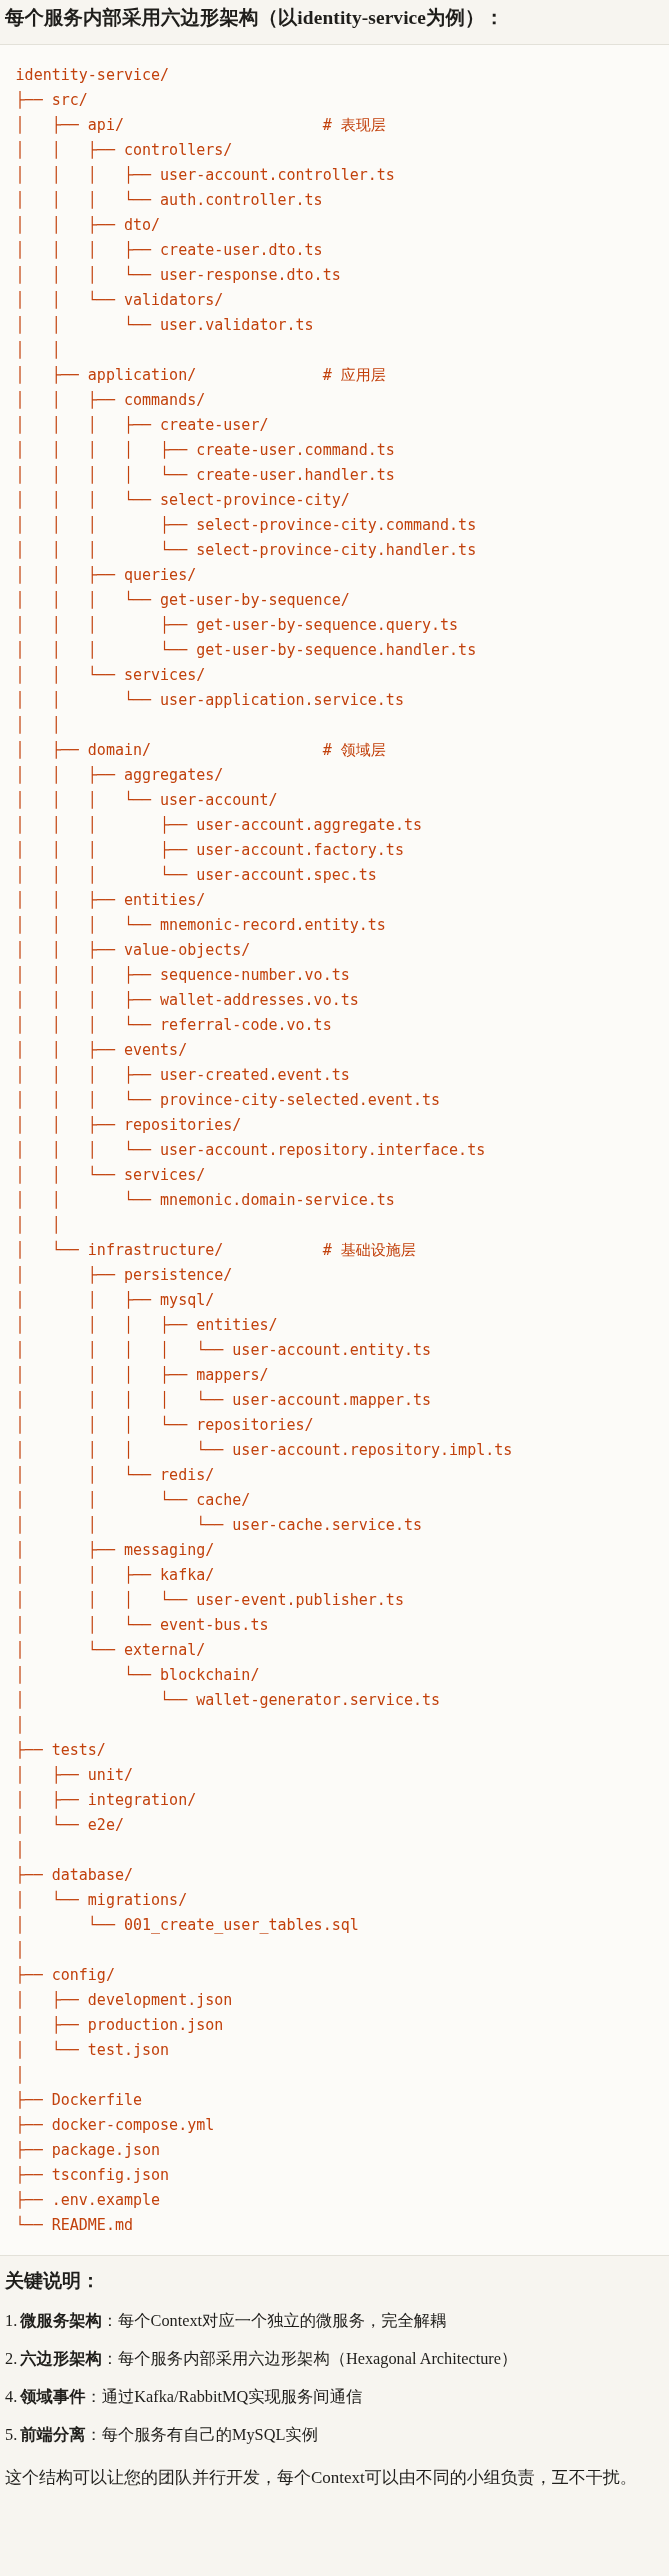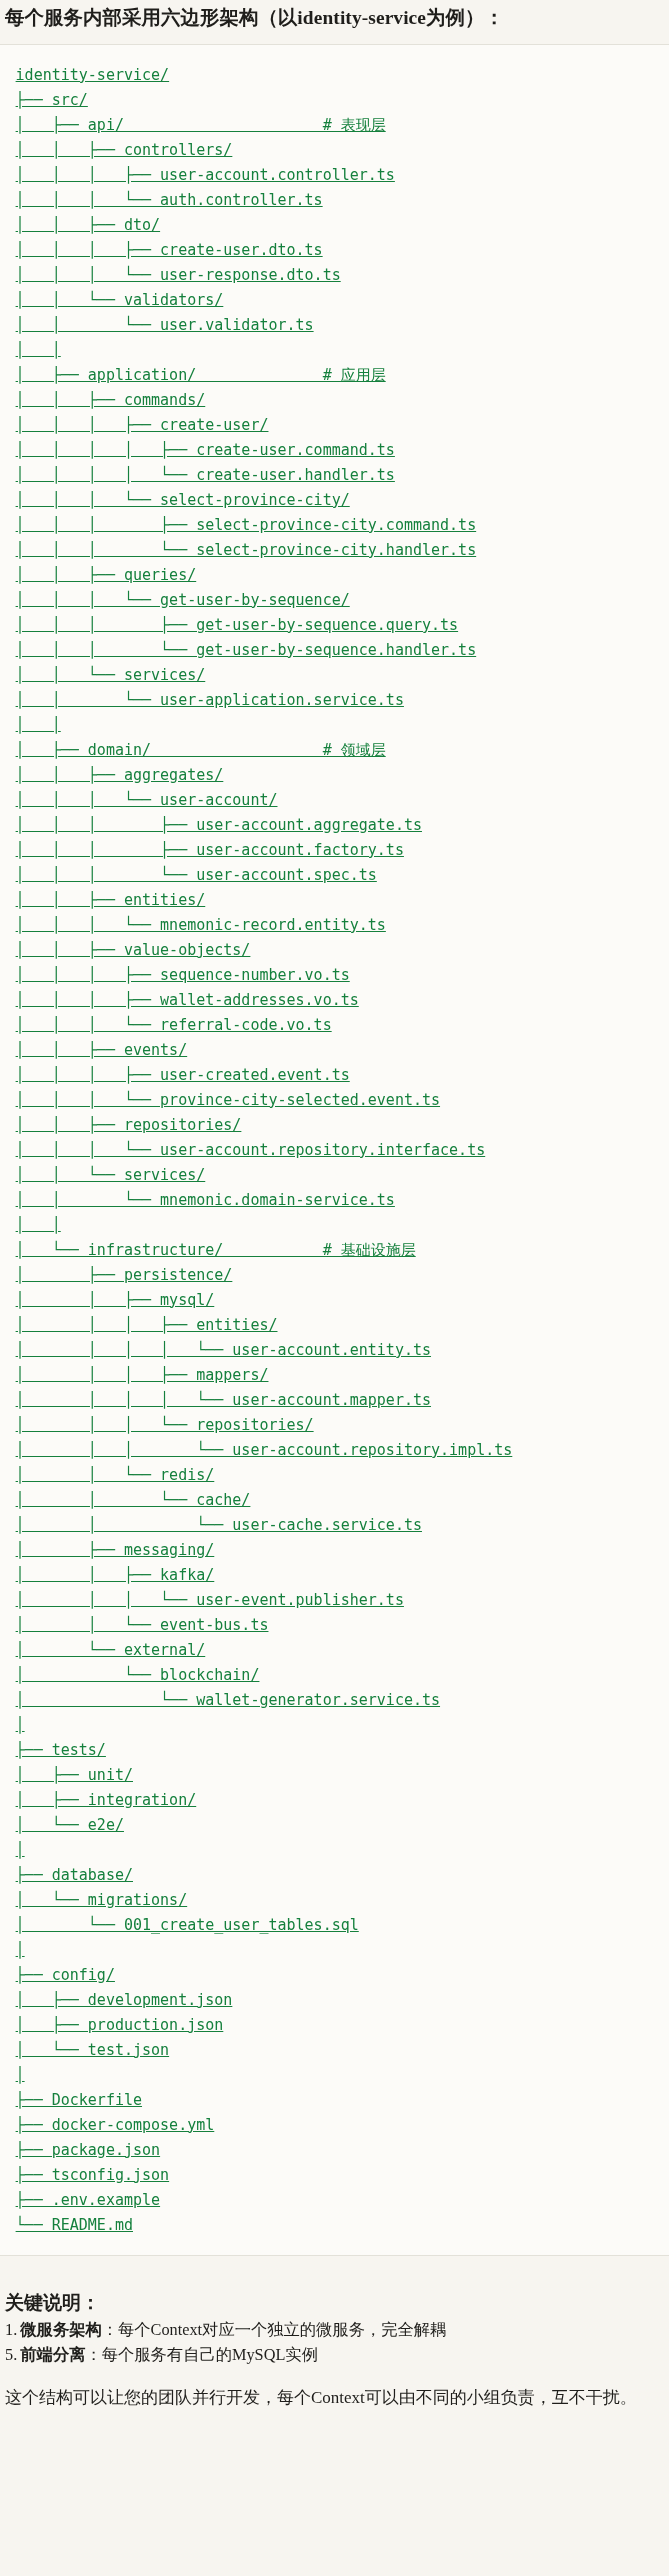--- a/index.html
+++ b/index.html
@@ -27,35 +27,34 @@
     border-top: 0.6px solid #e3e1d9;
     border-bottom: 0.6px solid #e3e1d9;
     padding: 17.5px 7.5px 17.5px 15.6px;
     box-sizing: border-box;
   }
   .file-tree {
     margin: 0;
     font-family: "DejaVu Sans Mono", monospace;
     font-size: 15px;
     line-height: 25px;
-    color: #15803d;
+    color: #c2410c;
     white-space: pre;
-    text-decoration: underline;
   }
   .notes {
     padding: 0 5px;
   }
   .notes-heading {
-    margin-top: 34px;
+    margin-top: 12px;
     font-size: 19px;
     line-height: 26px;
     font-weight: bold;
   }
   .note-item {
-    margin: 2px 0 0 0;
+    margin: 15px 0 0 0;
     font-size: 16.3px;
     line-height: 23px;
   }
   .note-number {
     margin-right: 3.1px;
   }
   .note-term {
     font-weight: bold;
   }
   .notes-footer {
@@ -157,21 +156,23 @@
 ├── tsconfig.json
 ├── .env.example
 └── README.md</pre>
 </div>
 
 <div class="notes">
   <div class="notes-heading">关键说明：</div>
 
   <p class="note-item"><span class="note-number">1.</span><span class="note-term">微服务架构</span><span class="note-sep">：</span><span class="note-desc">每个Context对应一个独立的微服务，完全解耦</span></p>
 
+  <p class="note-item"><span class="note-number">2.</span><span class="note-term">六边形架构</span><span class="note-sep">：</span><span class="note-desc">每个服务内部采用六边形架构（Hexagonal Architecture）</span></p>
 
 
+  <p class="note-item"><span class="note-number">4.</span><span class="note-term">领域事件</span><span class="note-sep">：</span><span class="note-desc">通过Kafka/RabbitMQ实现服务间通信</span></p>
 
   <p class="note-item"><span class="note-number">5.</span><span class="note-term">前端分离</span><span class="note-sep">：</span><span class="note-desc">每个服务有自己的MySQL实例</span></p>
 
 
   <p class="notes-footer">这个结构可以让您的团队并行开发，每个Context可以由不同的小组负责，互不干扰。</p>
 </div>
 
 
 </body></html>

